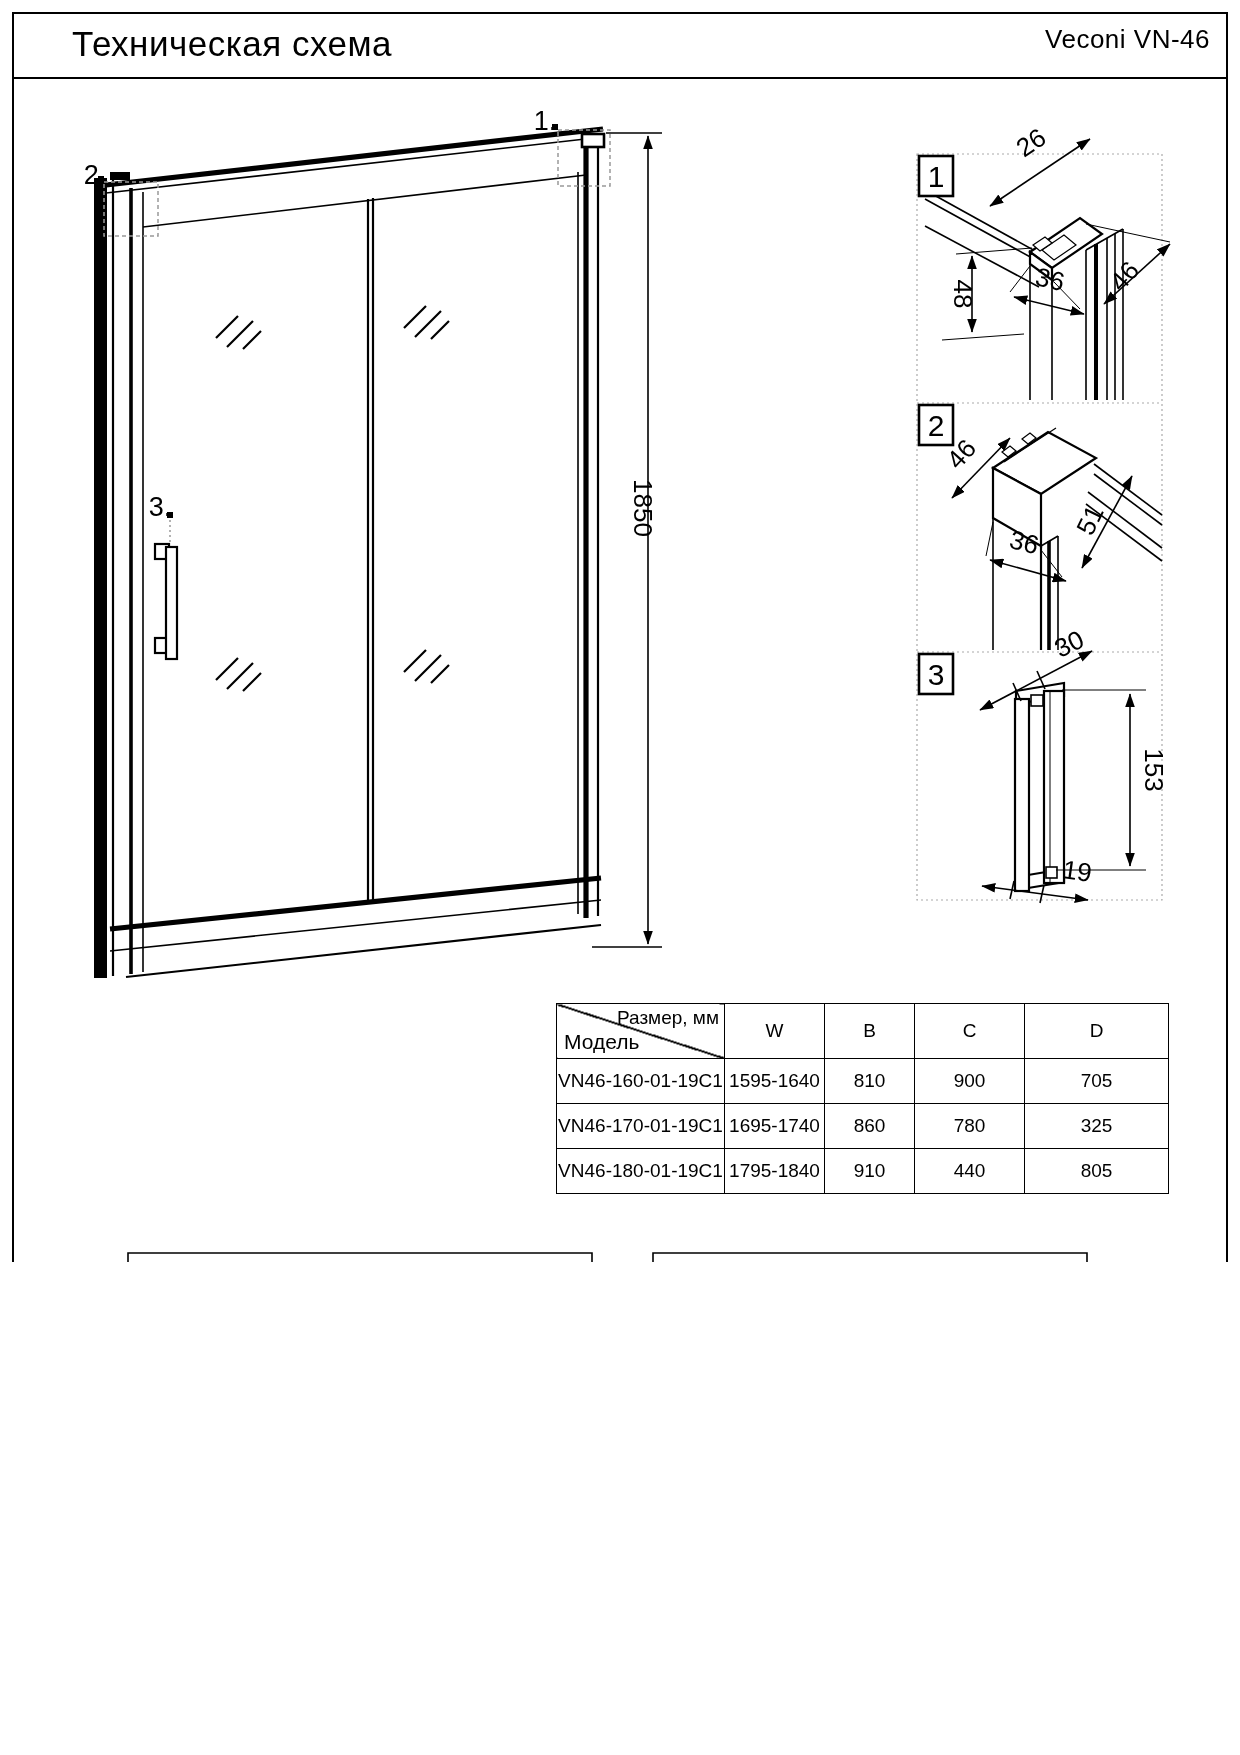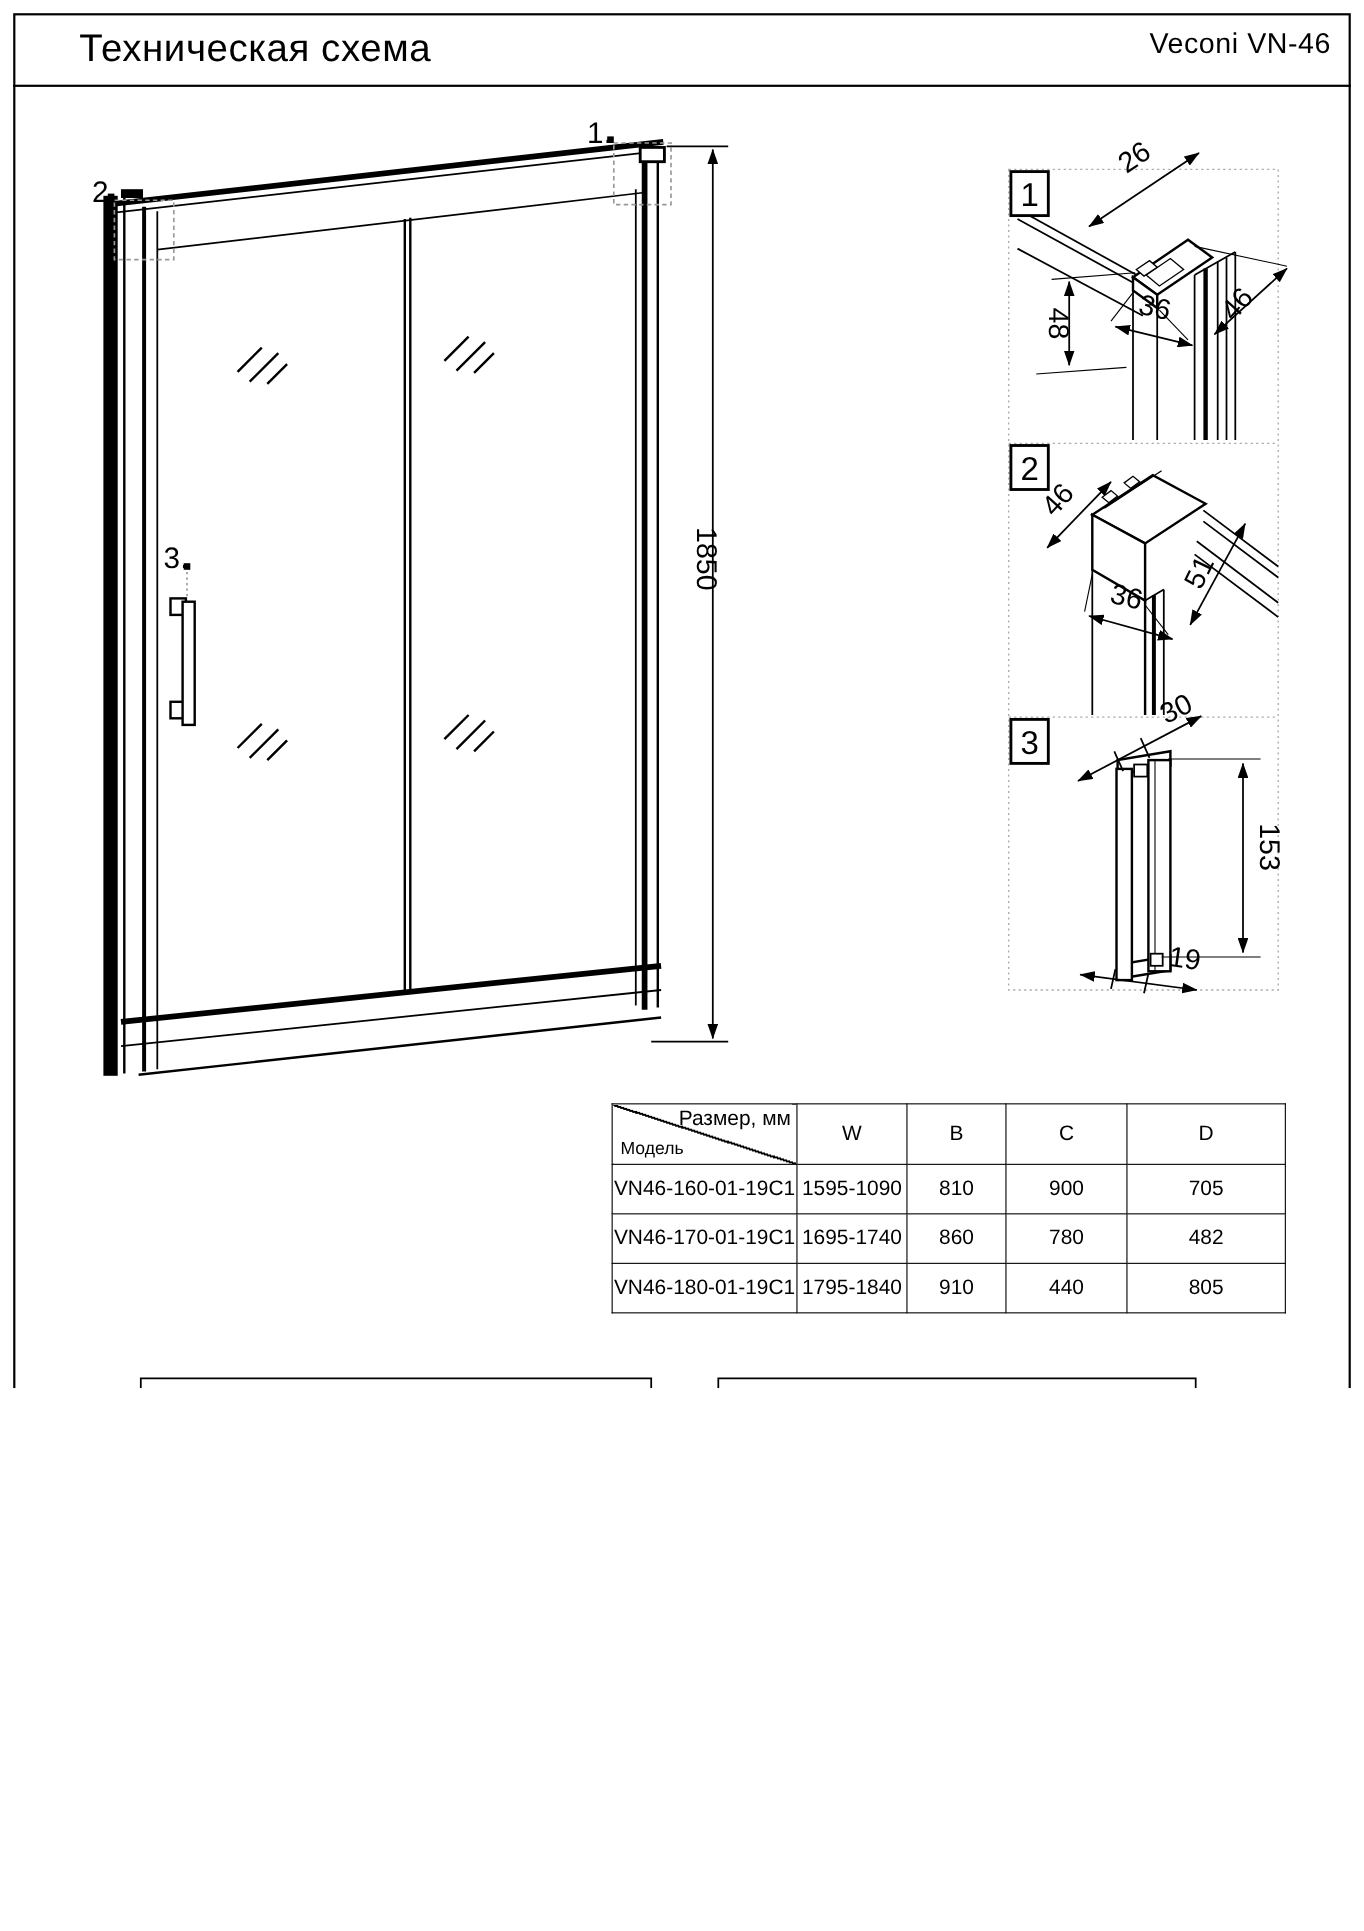--- a/index.html
+++ b/index.html
@@ -30,21 +30,21 @@
   .art .t26{font-size:26px;}
   .art .t27{font-size:27px;}
   .art .t29{font-size:29px;}
   .art .t30{font-size:30px;}
   .spec{position:absolute;left:556px;top:1003px;border-collapse:collapse;table-layout:fixed;width:612px;}
   .spec td{border:1.6px solid #000;text-align:center;vertical-align:middle;font-size:19px;color:#000;height:44px;padding:0;}
   .spec tr.h td{height:54px;}
   .spec td.diag{position:relative;
     background-image:linear-gradient(to bottom left,transparent calc(50% - 1px),#000 calc(50% - 1px),#000 calc(50% + 1px),transparent calc(50% + 1px));text-align:center;}
   .spec .sz{position:absolute;top:3px;right:5px;font-size:19px;}
-  .spec .md{position:absolute;bottom:4px;left:7px;font-size:16px;}
+  .spec .md{position:absolute;bottom:4px;left:7px;font-size:21px;}
 </style>
 </head>
 <body>
 
 <div class="page">
 
   <div class="frame"></div>
   <div class="title-left">Техническая схема</div>
   <div class="title-right">Veconi VN-46</div>
   <div class="rule"></div>
@@ -286,31 +286,31 @@
           <span class="sz">Размер, мм</span>
           <span class="md">Модель</span>
         </td>
         <td>W</td>
         <td>B</td>
         <td>C</td>
         <td>D</td>
       </tr>
       <tr>
         <td>VN46-160-01-19C1</td>
-        <td>1595-1090</td>
+        <td>1595-1640</td>
         <td>810</td>
         <td>900</td>
         <td>705</td>
       </tr>
       <tr>
         <td>VN46-170-01-19C1</td>
         <td>1695-1740</td>
         <td>860</td>
         <td>780</td>
-        <td>482</td>
+        <td>325</td>
       </tr>
       <tr>
         <td>VN46-180-01-19C1</td>
         <td>1795-1840</td>
         <td>910</td>
         <td>440</td>
         <td>805</td>
       </tr>
     </tbody>
   </table>

